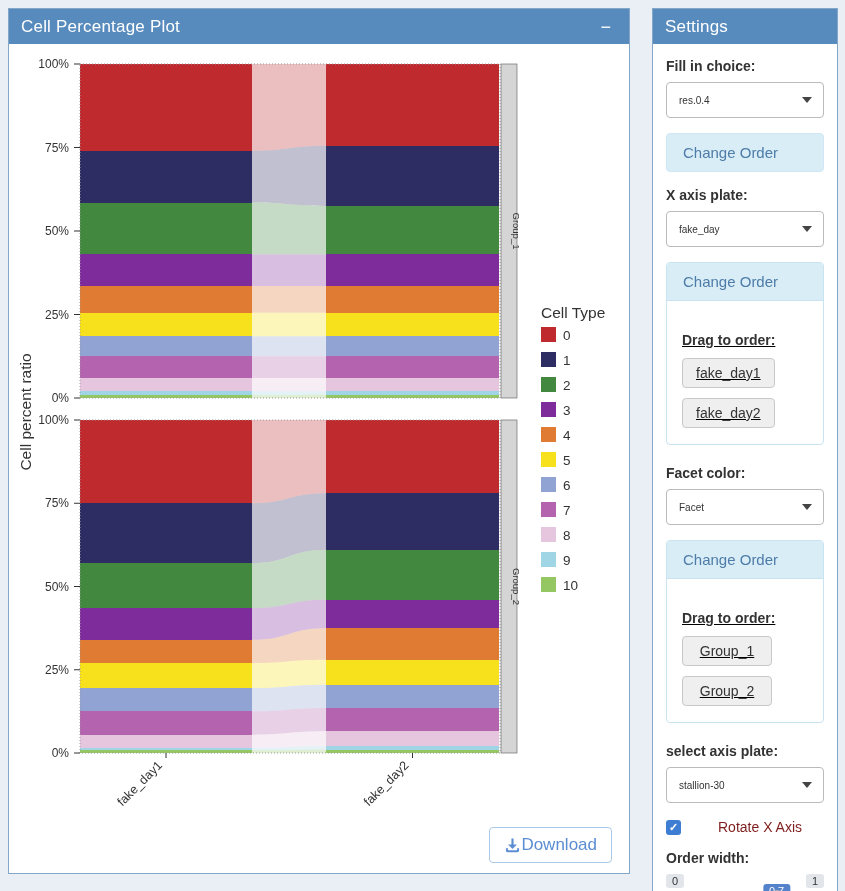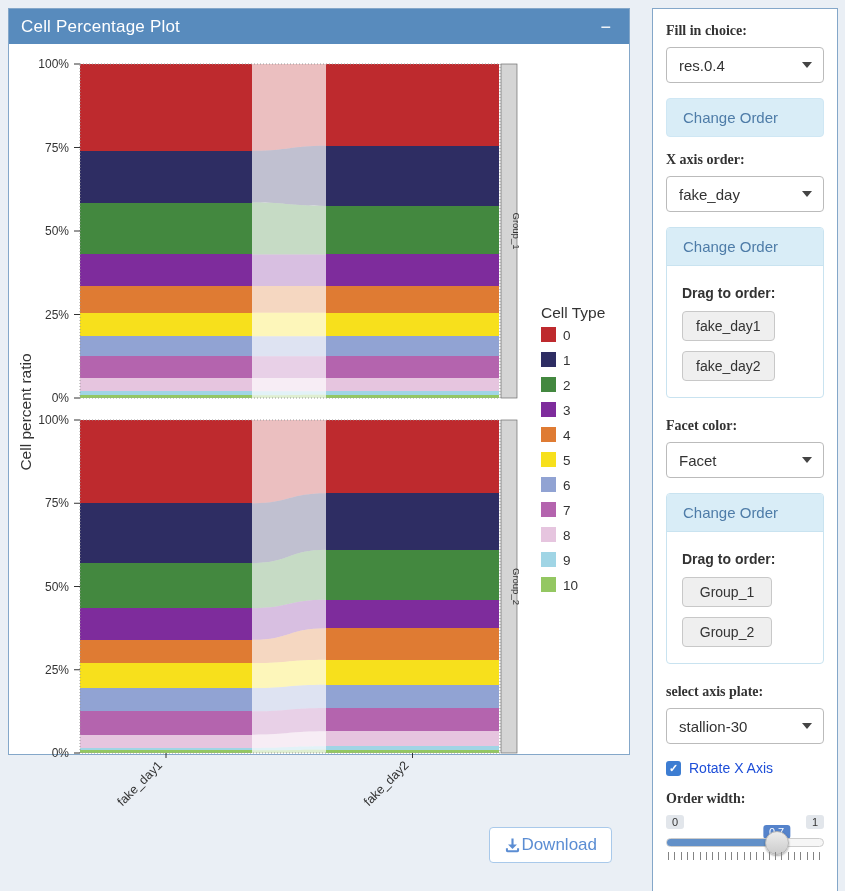--- a/index.html
+++ b/index.html
@@ -2,21 +2,21 @@
 <html><head>
 <meta charset="utf-8">
 <style>
   html,body{margin:0;padding:0;}
   body{
     width:845px;height:891px;overflow:hidden;position:relative;
     background:#eaeff5;
     font-family:"Liberation Sans",sans-serif;
   }
   .panel{position:absolute;background:#fff;border:1px solid #84a7c9;box-sizing:border-box;}
-  .left-panel{left:8px;top:8px;width:622px;height:747px;}
+  .left-panel{left:8px;top:8px;width:622px;height:866px;}
   .right-panel{left:652px;top:8px;width:186px;height:883px;border-bottom:none;}
   .panel-header{
     background:#588bbd;color:#fff;height:35px;display:flex;align-items:center;
     padding:0 12px;font-size:17px;box-sizing:border-box;
   }
   .panel-title{flex:1 1 auto;font-weight:400;letter-spacing:.2px;}
   .collapse-btn{
     background:none;border:none;color:#fff;font-size:18px;line-height:1;
     cursor:pointer;padding:0 6px;font-family:inherit;
   }
@@ -25,53 +25,53 @@
   .download-btn{
     position:absolute;right:17px;bottom:10px;
     display:flex;align-items:center;gap:0;
     background:#fff;border:1px solid #a9c9ea;border-radius:4px;
     color:#5b8dd3;font-size:17px;padding:7px 14px;cursor:pointer;
     font-family:inherit;
   }
   .dl-icon{display:flex;align-items:center;}
   
   .settings-body{padding:11px 13px;box-sizing:border-box;}
-  .ctl-label{display:block;font-weight:bold;color:#333;font-size:14px;margin:15px 0 8px;font-family:Liberation Serif, serif;}
+  .ctl-label{display:block;font-weight:bold;color:#333;font-size:14px;margin:15px 0 8px;}
   .ctl-label.first{margin-top:3px;}
   .select{
     height:34px;border:1px solid #bbb;border-radius:4px;background:#fff;
     display:flex;align-items:center;justify-content:space-between;
-    padding:0 11px 0 12px;font-size:15px;color:#333;cursor:pointer;
+    padding:0 11px 0 12px;font-size:10px;color:#333;cursor:pointer;
   }
   .caret{width:0;height:0;border-left:5px solid transparent;border-right:5px solid transparent;border-top:6px solid #444;}
   .co-btn{
     display:block;width:100%;text-align:left;box-sizing:border-box;
     background:#d9edf7;color:#4e7ca8;border:1px solid #cfe7f4;border-radius:4px;
     font-size:15px;padding:10px 16px;margin:15px 0 10px;cursor:pointer;
     font-family:inherit;
   }
   .order-panel{border:1px solid #c9e3f0;border-radius:4px;background:#fff;margin:15px 0 20px;overflow:hidden;}
   .order-panel-header{
     background:#d9edf7;color:#4e7ca8;font-size:15px;padding:10px 16px;
     border-bottom:1px solid #c9e3f0;cursor:pointer;
   }
-  .order-panel-body{padding:19px 15px 6px;}
+  .order-panel-body{padding:31px 15px 6px;text-decoration:underline;}
   .drag-label{font-weight:bold;color:#333;font-size:14px;margin-bottom:10px;}
   .drag-item{
     display:block;width:max-content;min-width:62px;text-align:center;
     background:#efefef;border:1px solid #c8c8c8;border-radius:4px;
     color:#333;font-size:14px;padding:6px 13px;margin-bottom:10px;cursor:grab;
   }
   .checkbox-row{display:flex;align-items:center;gap:8px;margin:16px 0 4px;cursor:pointer;}
   .checkbox{
     width:15px;height:15px;border-radius:3px;background:#3d7dd2;
     display:flex;align-items:center;justify-content:center;flex:0 0 auto;
   }
   .checkbox .check{color:#fff;font-size:11px;font-weight:bold;line-height:1;}
-  .checkbox-row .cb-label{font-size:14px;color:#1d4ed8;}
+  .checkbox-row .cb-label{font-size:14px;color:#7f1d1d;margin-left:29px;}
   
   .slider{position:relative;margin-top:8px;height:48px;}
   .irs-min,.irs-max{
     position:absolute;top:0;font-size:11px;color:#333;background:#e2e6eb;
     padding:1px 6px;border-radius:3px;
   }
   .irs-min{left:0;} .irs-max{right:0;}
   .irs-value{
     position:absolute;top:10px;font-size:11px;color:#fff;background:#5583cb;
     padding:1px 6px;border-radius:3px;transform:translateX(-50%);
@@ -227,31 +227,34 @@
             <path fill="#5b8dd3" d="M7 1.5h2V7h3.2L8 11.4 3.8 7H7z"></path>
             <path fill="#5b8dd3" d="M1.8 10.6v2.1c0 .9.7 1.6 1.6 1.6h9.2c.9 0 1.6-.7 1.6-1.6v-2.1h-1.9v1.8H3.7v-1.8z"></path>
           </svg>
         </span>
         <span>Download</span>
       </button>
     </div>
   </section>
 
   <section class="panel right-panel">
+    <header class="panel-header">
+      <span class="panel-title">Settings</span>
+    </header>
     <div class="settings-body">
 
       <label class="ctl-label first">Fill in choice:</label>
       <div class="select">
         <span>res.0.4</span>
         <span class="caret"></span>
       </div>
 
       <button class="co-btn">Change Order</button>
 
-      <label class="ctl-label">X axis order:</label>
+      <label class="ctl-label">X axis plate:</label>
       <div class="select">
         <span>fake_day</span>
         <span class="caret"></span>
       </div>
 
       <div class="order-panel">
         <div class="order-panel-header">Change Order</div>
         <div class="order-panel-body">
           <div class="drag-label">Drag to order:</div>
           <div class="drag-item">fake_day1</div>

